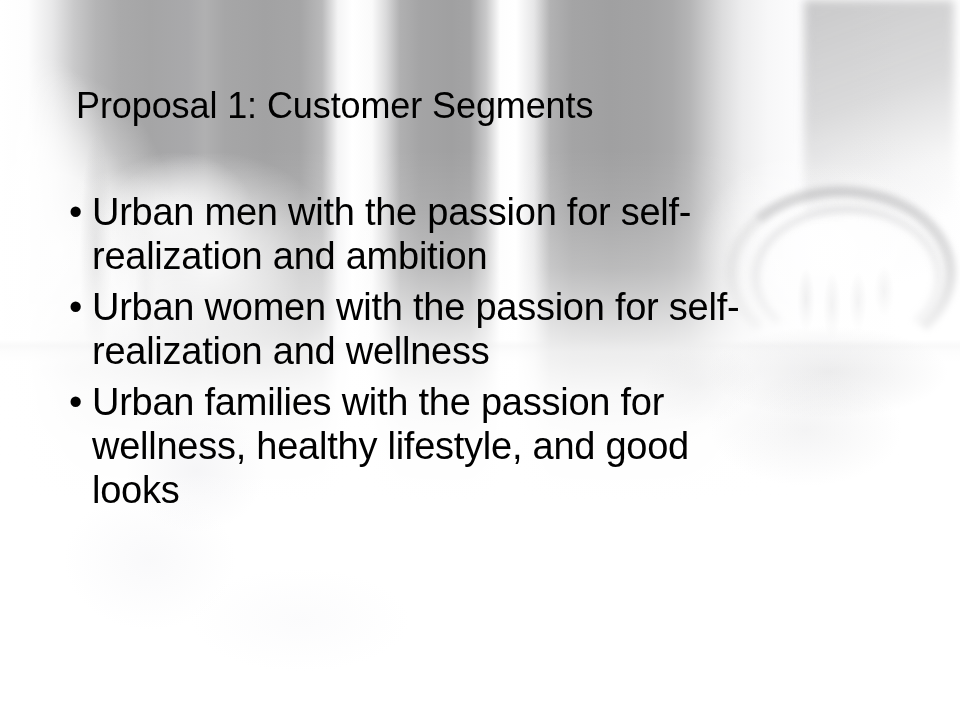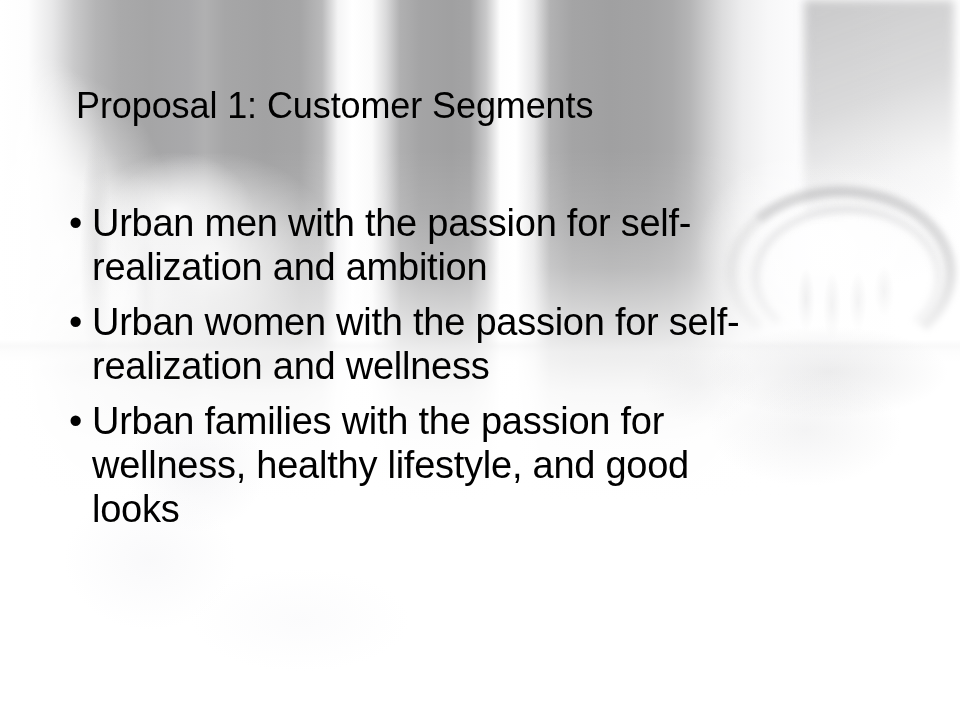--- a/index.html
+++ b/index.html
@@ -268,21 +268,20 @@
     position: absolute;
     left: 1px;
     top: 0;
     font-size: 38px;
     line-height: 44px;
     color: #000000;
   }
 
   .bullet-item .bullet-text {
     display: block;
-    margin-top: 11px;
   }
 
   
   .bullet-item.w1 { width: 712px; }
   .bullet-item.w2 { width: 760px; }
   .bullet-item.w3 { width: 664px; }
 </style>
 </head>
 <body>
 

